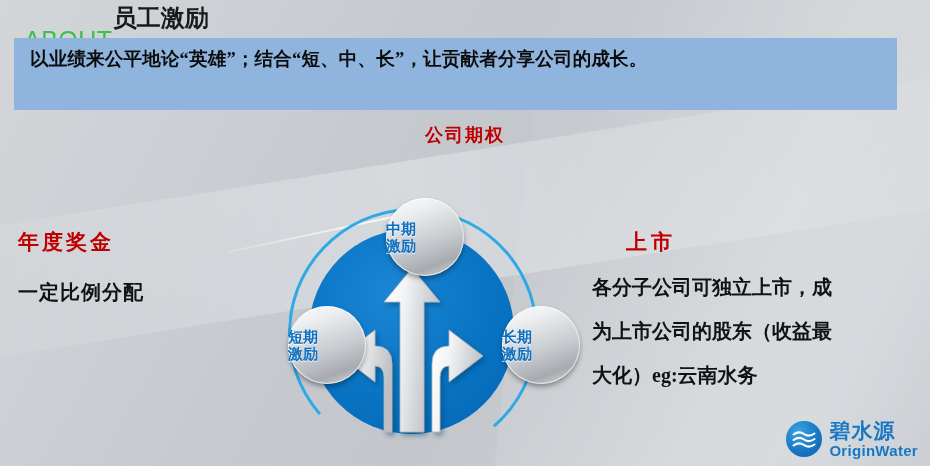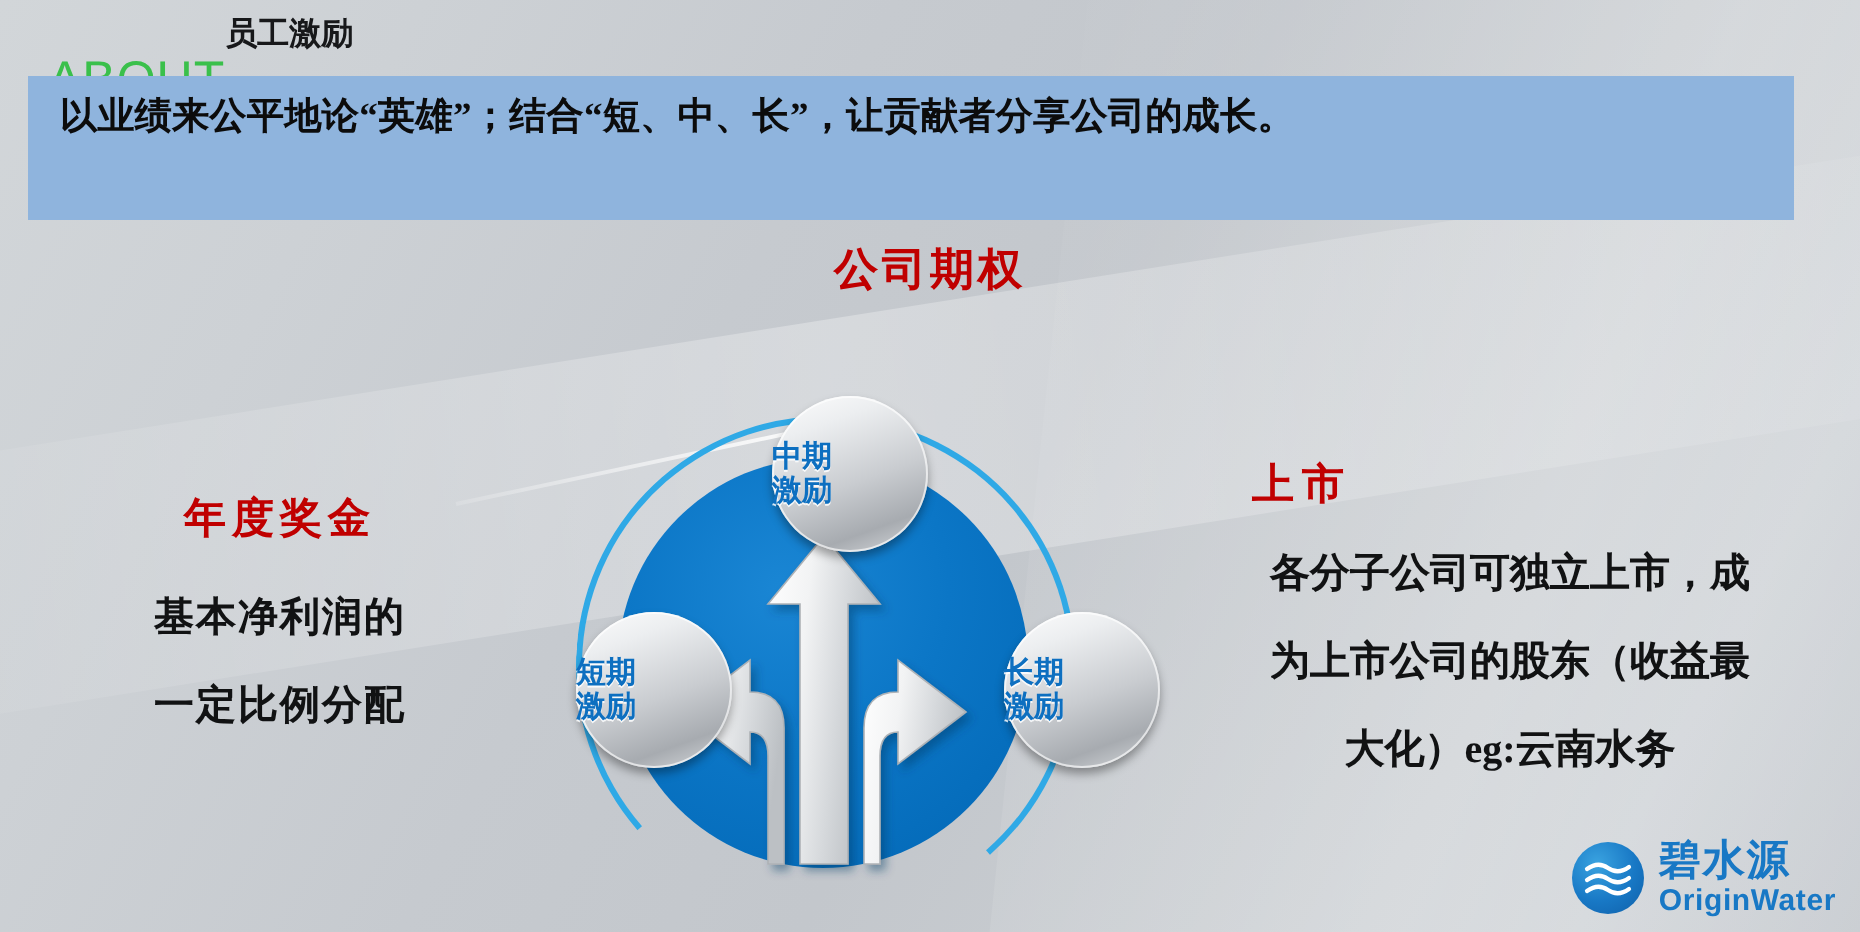--- a/index.html
+++ b/index.html
@@ -60,21 +60,21 @@
   }
   .ttl-en {
     font-size: 25px;
     font-weight: 400;
     letter-spacing: .5px;
     color: #3ac04b;
     line-height: 1;
     margin-top: 44px;
   }
   .ttl-cn {
-    font-size: 16px;
+    font-size: 24px;
     font-weight: bold;
     color: #17181a;
     line-height: 1;
     letter-spacing: 0px;
   }
 
   
   #banner {
     position: absolute;
     left: 14px; top: 38px;
@@ -94,21 +94,21 @@
 
   
   #center-head {
     position: absolute;
     left: 0; top: 120px;
     width: 930px;
     text-align: center;
   }
   #equity-title {
     font-family: "Liberation Serif", "DejaVu Serif", serif;
-    font-size: 22px;
+    font-size: 18px;
     font-weight: 700;
     color: #c00000;
     line-height: 30px;
     letter-spacing: 2px;
   }
   #equity-desc {
     font-family: "Liberation Serif", "DejaVu Serif", serif;
     font-size: 20px;
     font-weight: 700;
     color: #111213;
@@ -124,23 +124,23 @@
     width: 190px; height: 2px;
     background: linear-gradient(90deg, rgba(255,255,255,.15), rgba(255,255,255,.95));
     transform: rotate(-12deg);
     transform-origin: left center;
     pointer-events: none;
   }
 
   
   #col-left {
     position: absolute;
-    left: 18px; top: 245px;
+    left: 18px; top: 228px;
     width: 244px;
-    text-align: center;
+    text-align: left;
   }
   #col-right {
     position: absolute;
     left: 592px; top: 228px;
     width: 326px;
     text-align: left;
   }
   .col-title {
     font-family: "Liberation Serif", "DejaVu Serif", serif;
     font-size: 21px;
@@ -157,21 +157,21 @@
     font-family: "Liberation Serif", "DejaVu Serif", serif;
     font-size: 20px;
     font-weight: 700;
     color: #111213;
     line-height: 44px;
     letter-spacing: 1px;
     white-space: nowrap;
   }
   #col-left .col-body { margin-top: 14px; }
   #col-right .col-body { margin-top: 9px; }
-  #col-right .col-body p { letter-spacing: 0px; text-align: center; }
+  #col-right .col-body p { letter-spacing: 0px; }
 
   
   #diagram {
     position: absolute;
     left: 252px; top: 196px;
     width: 348px; height: 236px;
   }
   #blue-disc {
     position: absolute;
     left: 57px; top: 33px;
@@ -277,21 +277,20 @@
 
   <div id="center-head">
     <div id="equity-title">公司期权</div>
   </div>
 
   <div class="lead-line"></div>
 
   <div id="col-left">
     <div class="col-title">年度奖金</div>
     <div class="col-body">
-      <p>基本净利润的</p>
       <p>一定比例分配</p>
     </div>
   </div>
 
   <div id="col-right">
     <div class="col-title">上市</div>
     <div class="col-body">
       <p>各分子公司可独立上市，成</p>
       <p>为上市公司的股东（收益最</p>
       <p>大化）eg:云南水务</p>

